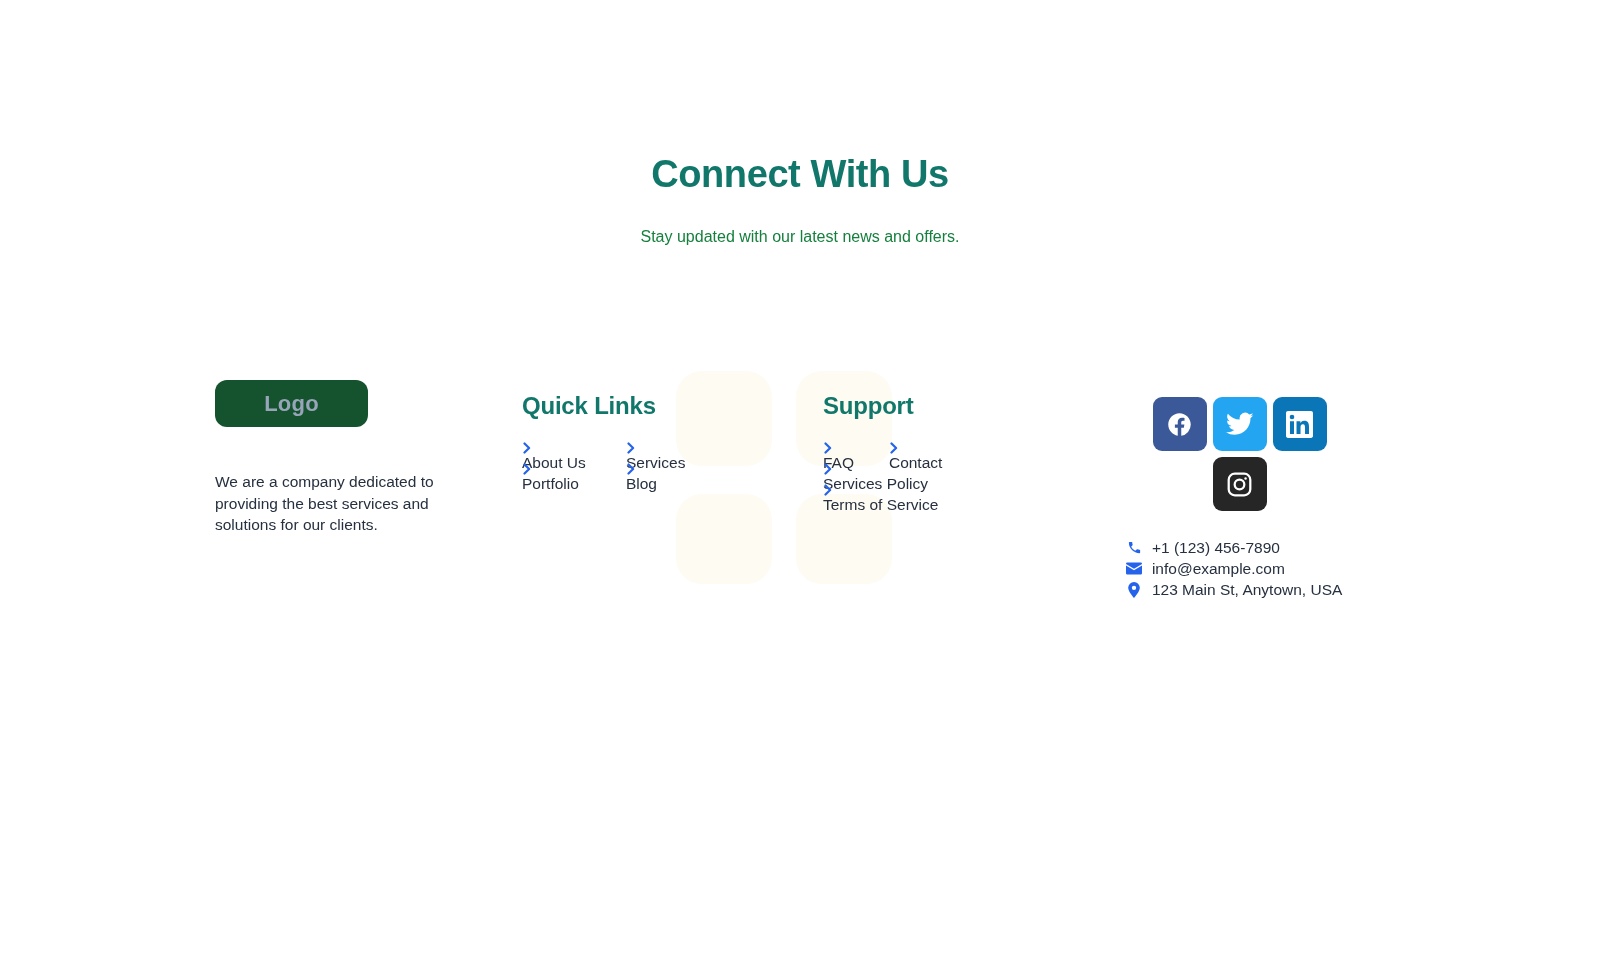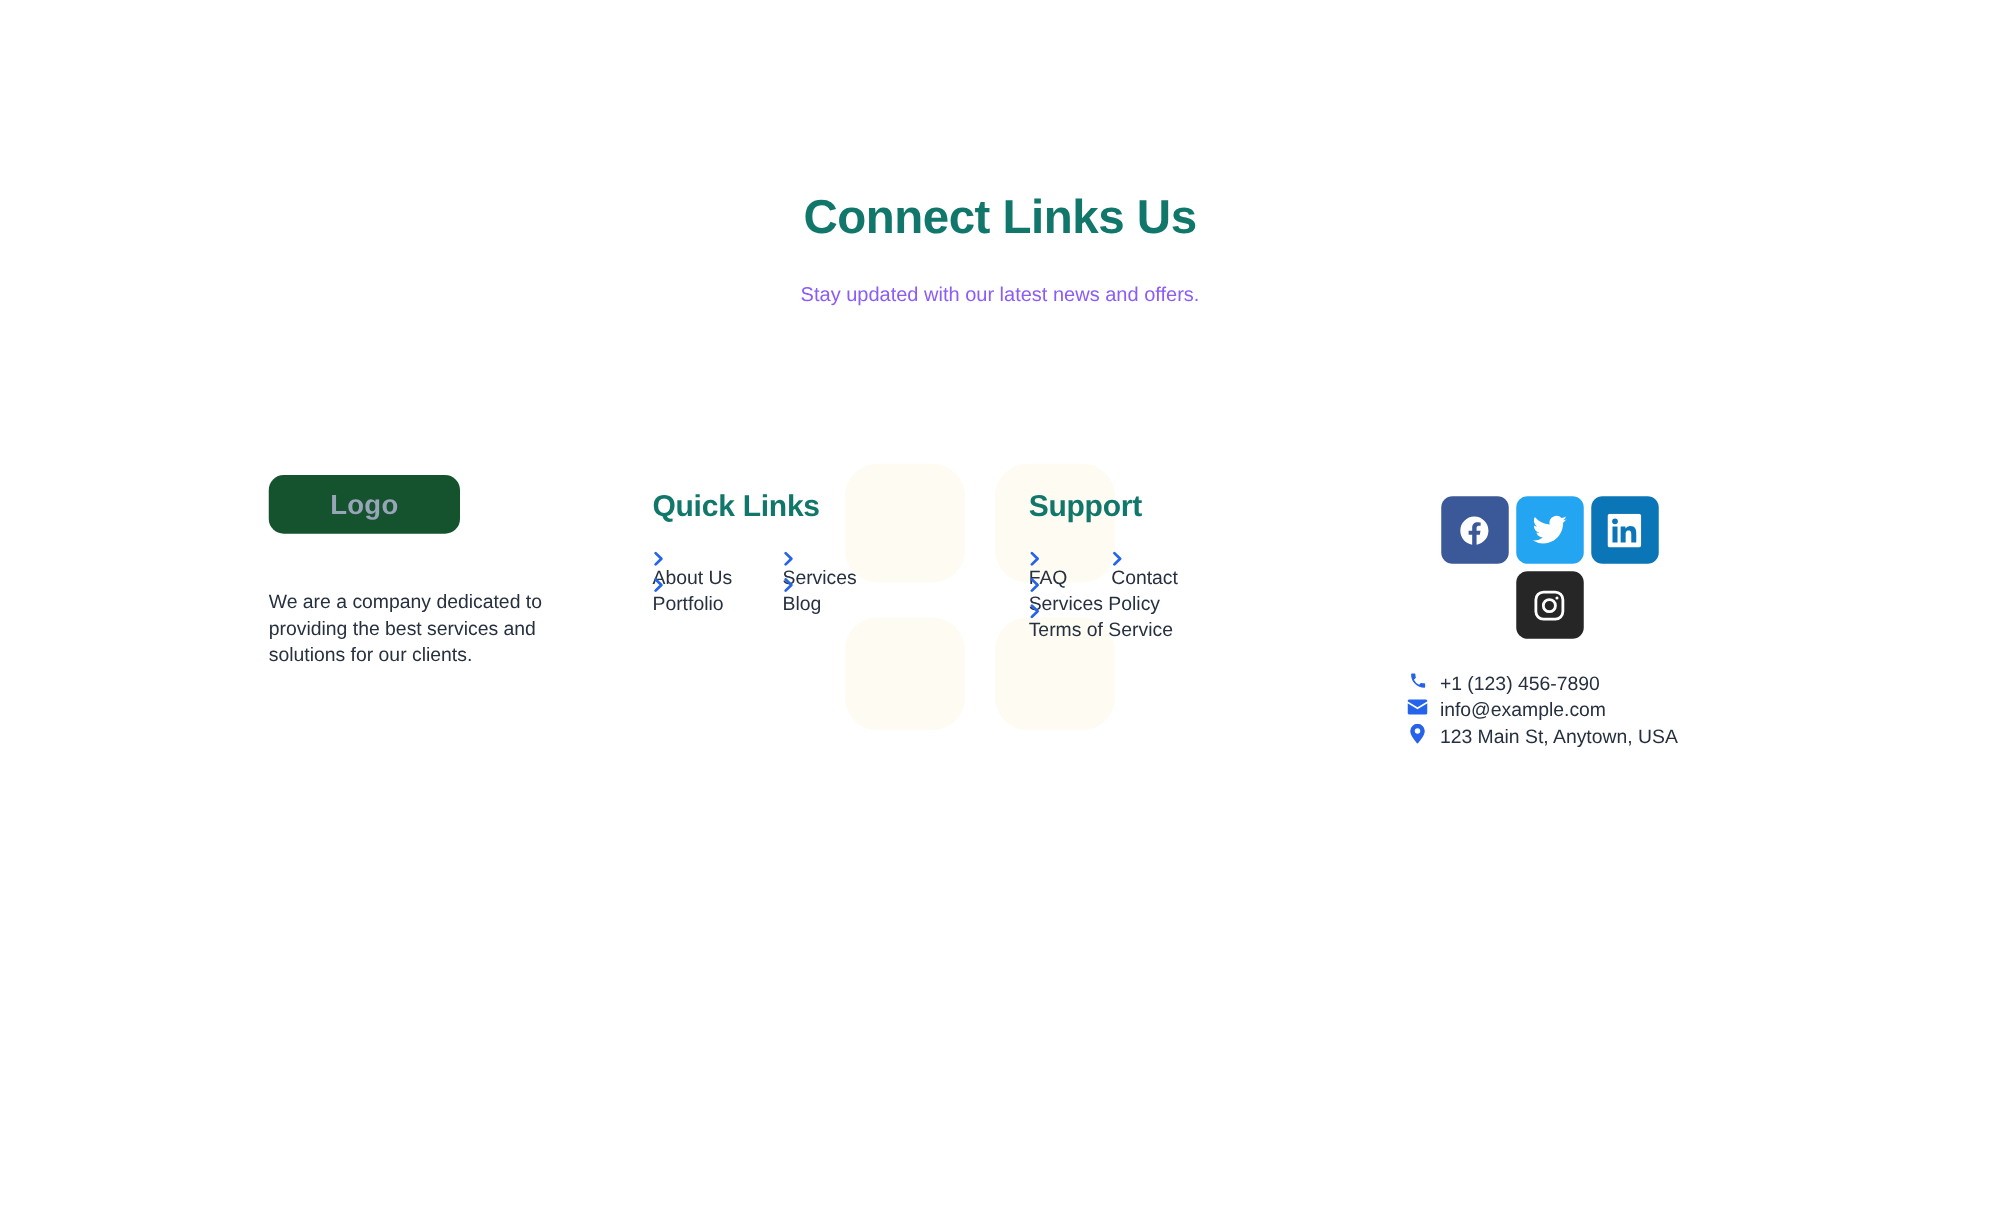--- a/index.html
+++ b/index.html
@@ -44,21 +44,21 @@
     font-size: 38px;
     font-weight: 700;
     letter-spacing: -0.4px;
     color: #11776a;
     line-height: 1.2;
   }
   .header-sub {
     margin: 0;
     padding-top: 28px;
     font-size: 16px;
-    color: #8b5cf6;
+    color: #15803d;
     line-height: 1.4;
   }
 
   
   .cols {
     position: absolute;
     left: 215px;
     top: 380px;
     width: 1170px;
     display: flex;
@@ -153,21 +153,21 @@
     align-items: center;
     justify-content: center;
   }
   .social svg { display: block; }
   .contact-list {
     padding-top: 26px;
     padding-left: 0px;
   }
   .contact-item {
     display: flex;
-    align-items: flex-start;
+    align-items: center;
     height: 21px;
     margin-bottom: 0px;
     white-space: nowrap;
   }
   .contact-ico {
     width: 17px;
     height: 15px;
     margin-right: 9px;
     flex: none;
     display: flex;
@@ -182,21 +182,21 @@
 </style>
 </head>
 <body>
 
 <div class="deco deco-a"></div>
 <div class="deco deco-b"></div>
 <div class="deco deco-c"></div>
 <div class="deco deco-d"></div>
 
 <div class="header">
-  <h1 class="header-title">Connect Links Us</h1>
+  <h1 class="header-title">Connect With Us</h1>
   <p class="header-sub">Stay updated with our latest news and offers.</p>
 </div>
 
 <div class="cols">
 
   <div class="col-brand">
     <div class="logo-box">
       <span>Logo</span>
     </div>
     <p class="brand-desc">We are a company dedicated to providing the best services and solutions for our clients.</p>

